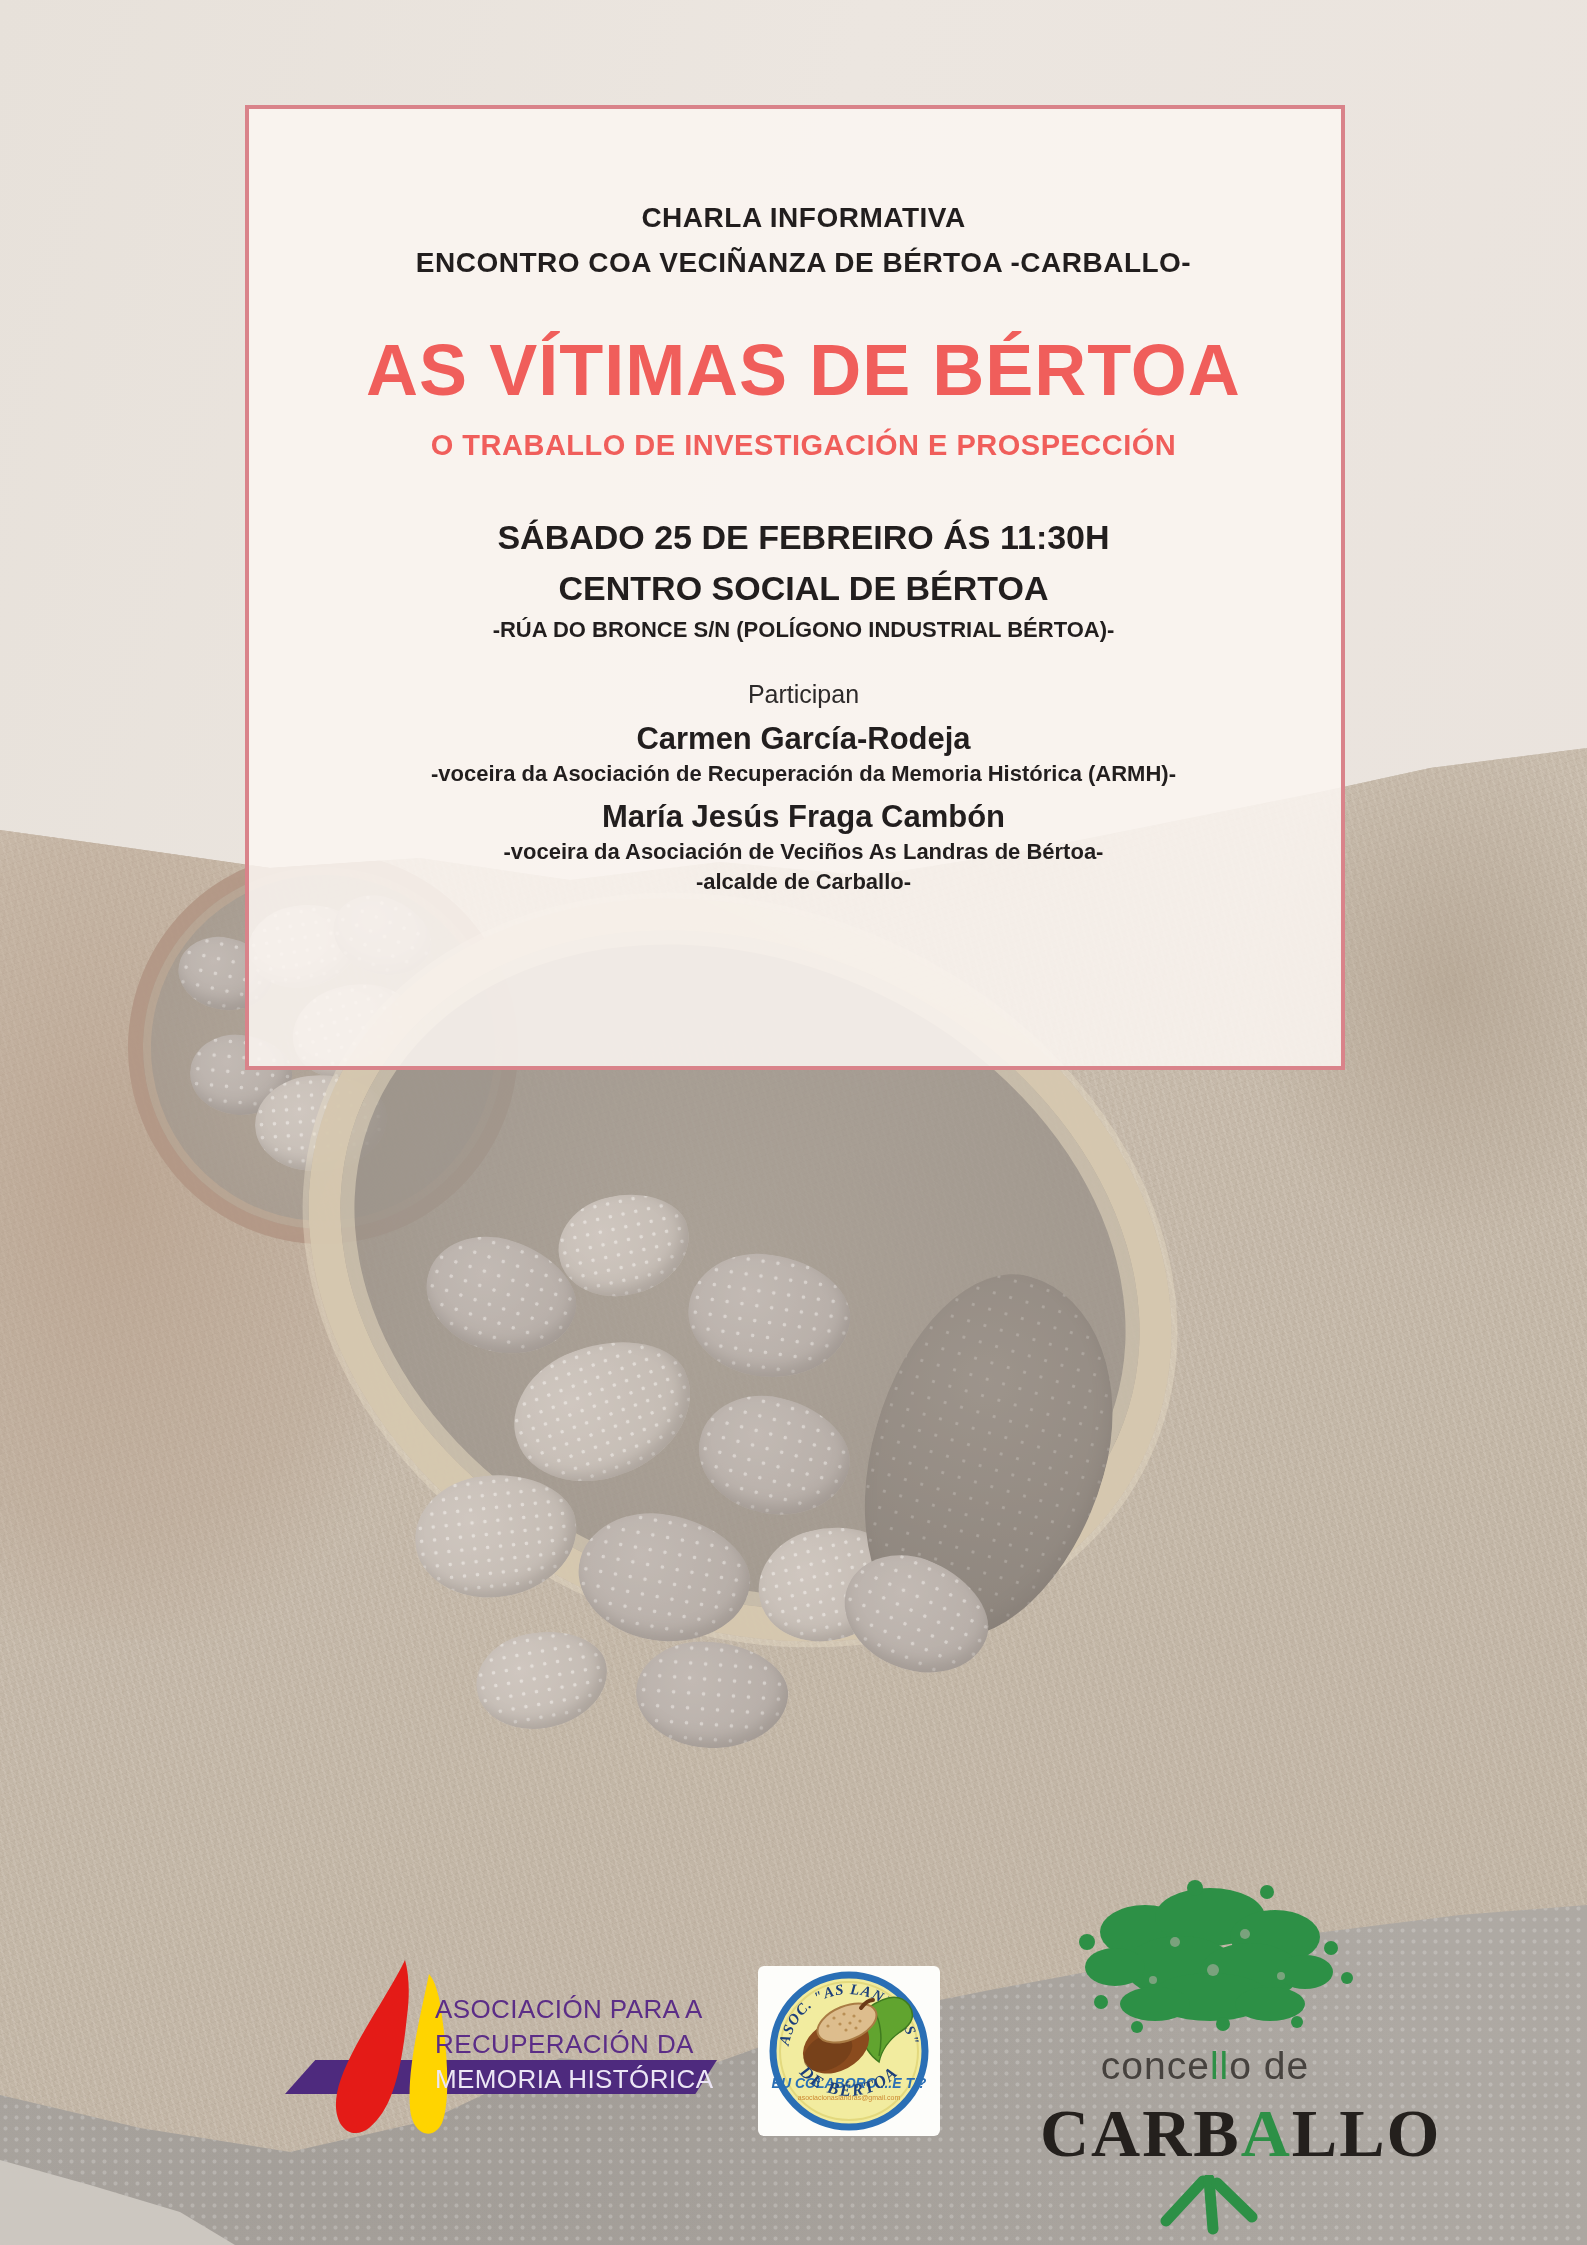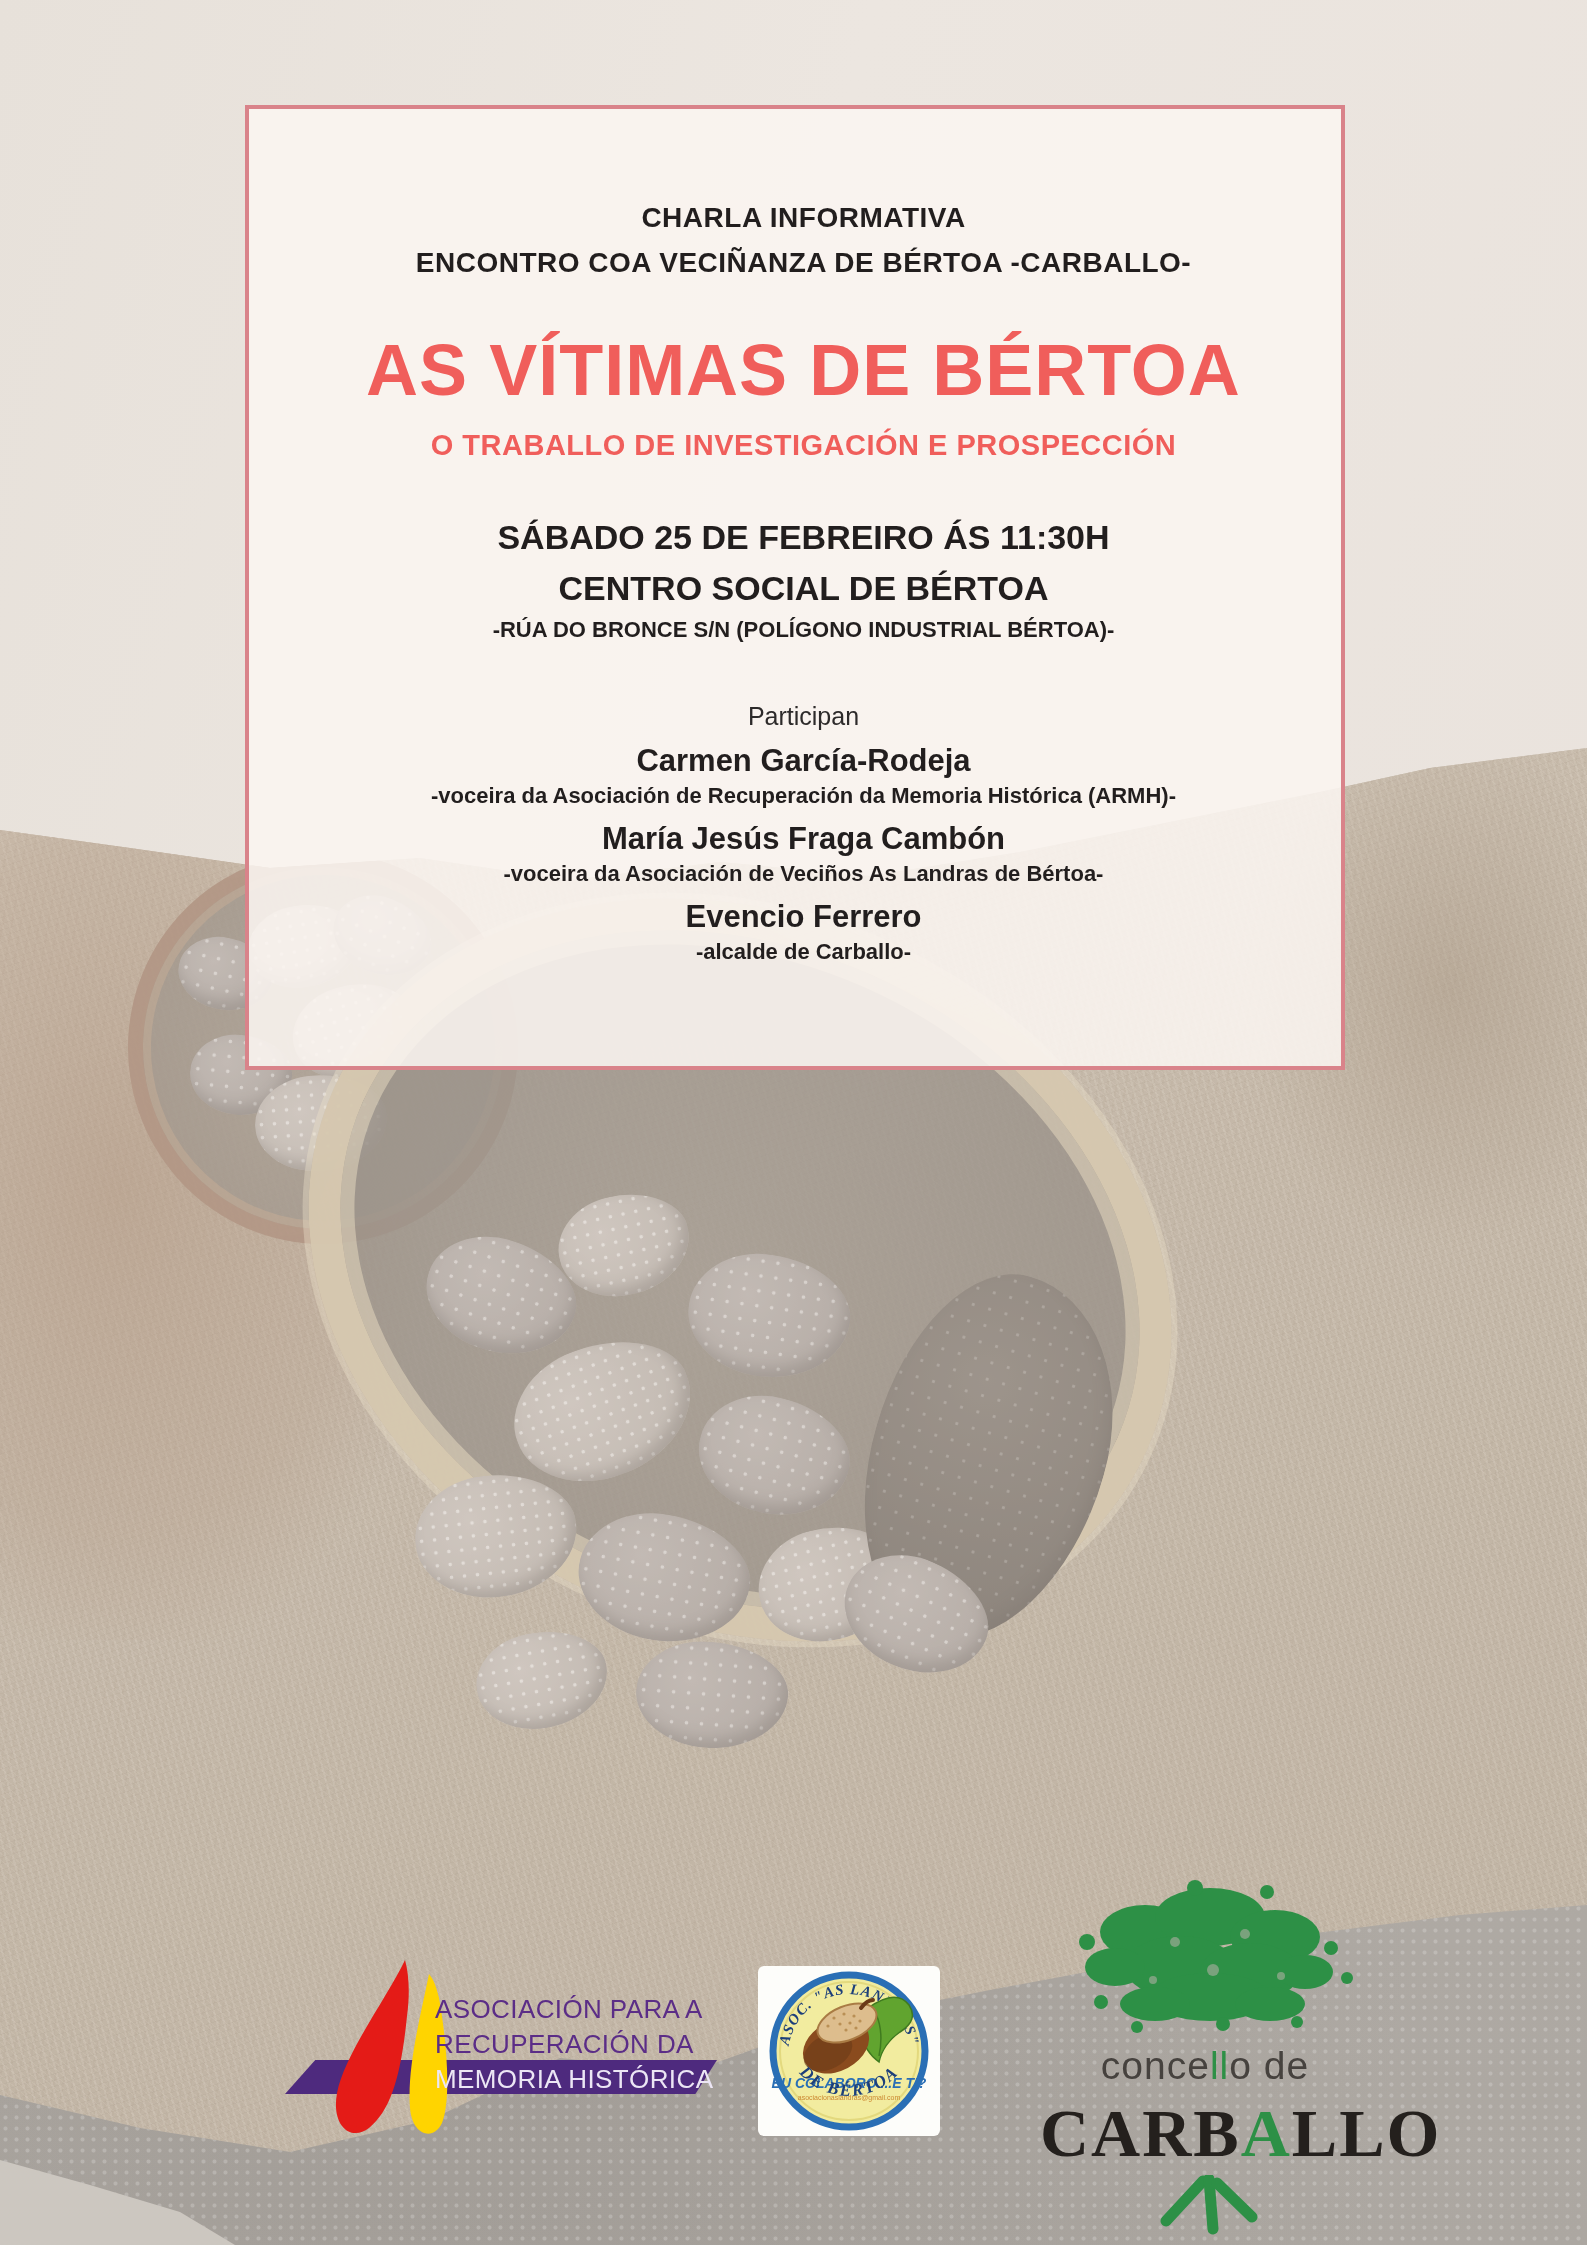--- a/index.html
+++ b/index.html
@@ -72,21 +72,21 @@
     border:4px solid #d9838a;background:rgba(250,245,240,.88);
     text-align:center;color:#221e1e;padding-left:17px;
   }
   .hdr{font-weight:700;font-size:28px;line-height:45px;letter-spacing:.5px;}
   .hdr1{margin-top:86px;}
   .title{margin-top:44px;font-weight:700;font-size:72px;letter-spacing:1px;color:#f05e5b;}
   .subtitle{margin-top:18px;font-weight:700;font-size:29px;letter-spacing:.5px;color:#f05e5b;}
   .datetime{margin-top:56px;font-weight:700;font-size:34px;}
   .venue{margin-top:12px;font-weight:700;font-size:34px;}
   .address{margin-top:9px;font-weight:700;font-size:22px;}
-  .participan{margin-top:59px;font-weight:400;font-size:25px;color:#2d2a2a;}
+  .participan{margin-top:37px;font-weight:400;font-size:25px;color:#2d2a2a;}
   .p-name{margin-top:12px;font-weight:700;font-size:31px;}
   .p-role{margin-top:4px;font-weight:700;font-size:22px;}
   
   .armh{position:absolute;left:285px;top:1956px;width:440px;height:195px;}
   .armh-band{position:absolute;left:0;top:104px;width:432px;height:34px;background:#4e2a7e;
     clip-path:polygon(7% 0,100% 0,95% 100%,0 100%);}
   .armh-flames{position:absolute;left:32px;top:2px;}
   .armh-text{position:absolute;left:150px;top:36px;width:290px;text-align:left;
     font-weight:400;font-size:26px;line-height:35px;letter-spacing:.4px;color:#5b2d87;}
   .armh-l3{color:#ece6f5;}
@@ -149,21 +149,20 @@
     <div class="participan">Participan</div>
     <div>
       <div class="p-name">Carmen García-Rodeja</div>
       <div class="p-role">-voceira da Asociación de Recuperación da Memoria Histórica (ARMH)-</div>
     </div>
     <div>
       <div class="p-name">María Jesús Fraga Cambón</div>
       <div class="p-role">-voceira da Asociación de Veciños As Landras de Bértoa-</div>
     </div>
     <div>
-      <div class="p-name">Evencio Ferrero</div>
       <div class="p-role">-alcalde de Carballo-</div>
     </div>
   </div>
 
   <div class="armh">
     <div class="armh-band"></div>
     <svg class="armh-flames" width="150" height="185" viewBox="0 0 150 185">
       <path d="M88,2 C70,40 28,95 20,135 C14,168 34,184 52,170 C74,152 84,118 90,58 C93,36 92,16 88,2 Z" fill="#e41b17"></path>
       <path d="M112,16 C103,60 90,110 93,150 C95,177 116,184 125,165 C135,140 129,78 122,40 C119,27 116,21 112,16 Z" fill="#ffd400"></path>
     </svg>

